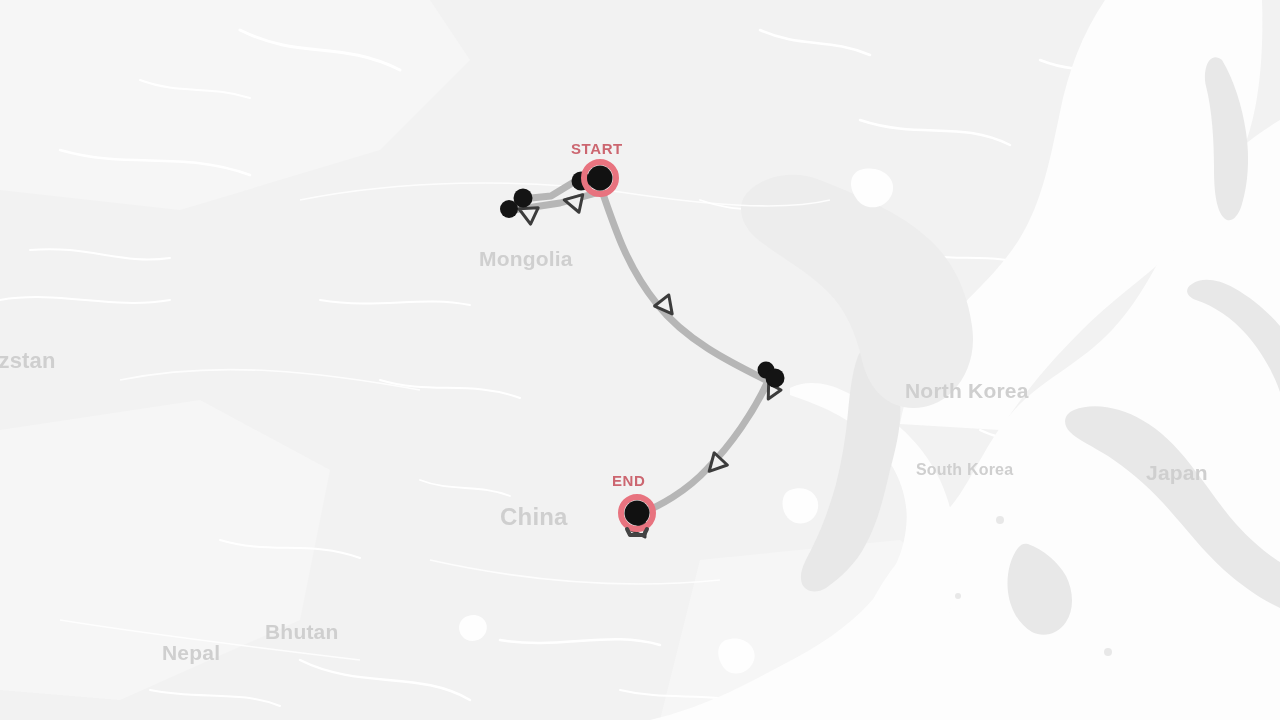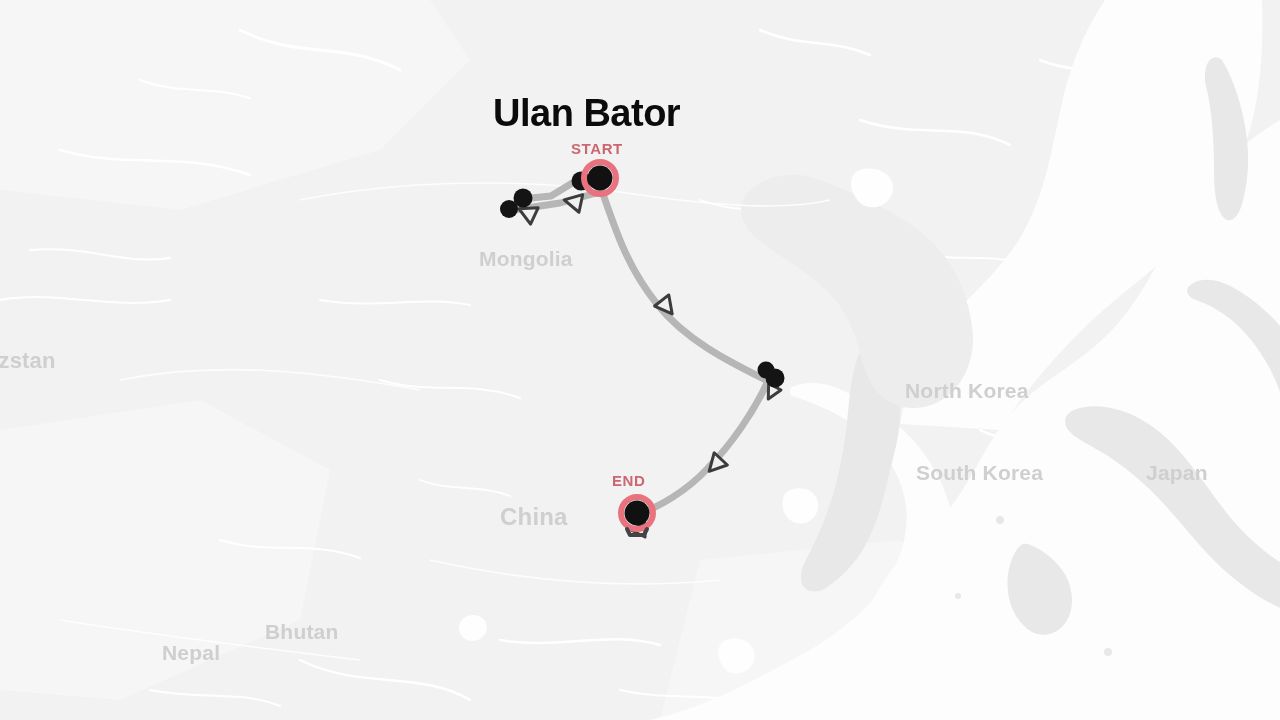--- a/index.html
+++ b/index.html
@@ -255,23 +255,22 @@
         <circle cx="637" cy="513" r="12.5" fill="#111111"></circle>
         <path d="M 627 529 L 630 535 L 644 535 L 647 529" fill="none" stroke="#444444" stroke-width="4" stroke-linecap="round" stroke-linejoin="round"></path>
       </g>
     </g>
   </svg>
 
   <div class="country-label" style="left:-14px; top:348px; font-size:22px;">yzstan</div>
   <div class="country-label" style="left:479px; top:211px; font-size:21px;margin-top:36px;">Mongolia</div>
   <div class="country-label" style="left:500px; top:503px; font-size:24px;">China</div>
   <div class="country-label" style="left:905px; top:379px; font-size:21px;">North Korea</div>
-  <div class="country-label" style="left:916px; top:461px; font-size:21px;text-align:center;">South Korea</div>
+  <div class="country-label" style="left:916px; top:461px; font-size:16px;text-align:center;">South Korea</div>
   <div class="country-label" style="left:1146px; top:461px; font-size:21px;">Japan</div>
   <div class="country-label" style="left:162px; top:641px; font-size:21px;">Nepal</div>
   <div class="country-label" style="left:265px; top:620px; font-size:21px;">Bhutan</div>
 
-  <div class="city-name" style="left:493px; top:92px; font-size:38px;">Ulan Bator</div>
   <div class="city-role" style="left:571px; top:140px;">START</div>
 
   <div class="city-role" style="left:612px; top:472px;">END</div>
 
 </div>
 
 </body></html>

